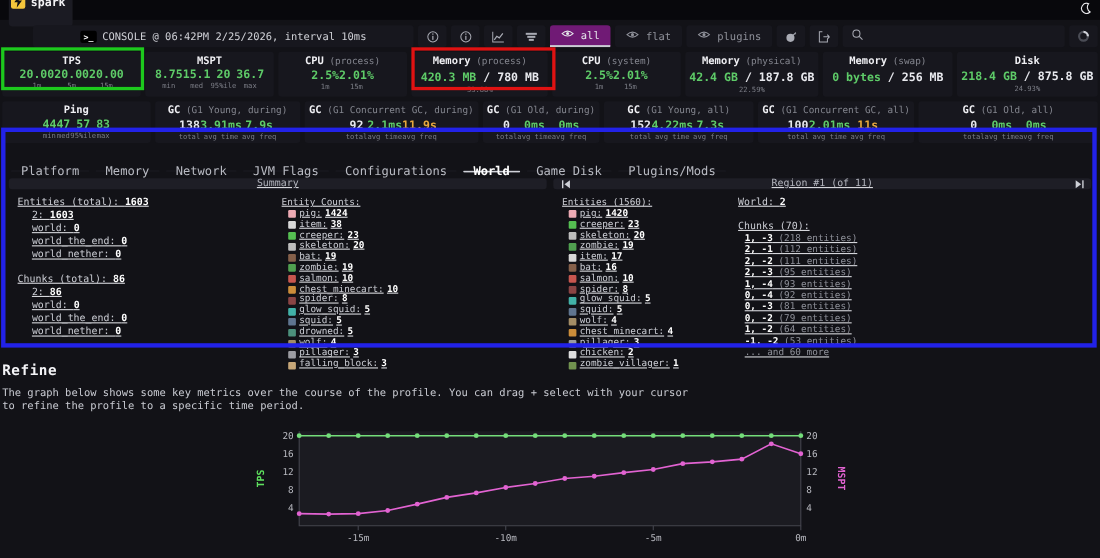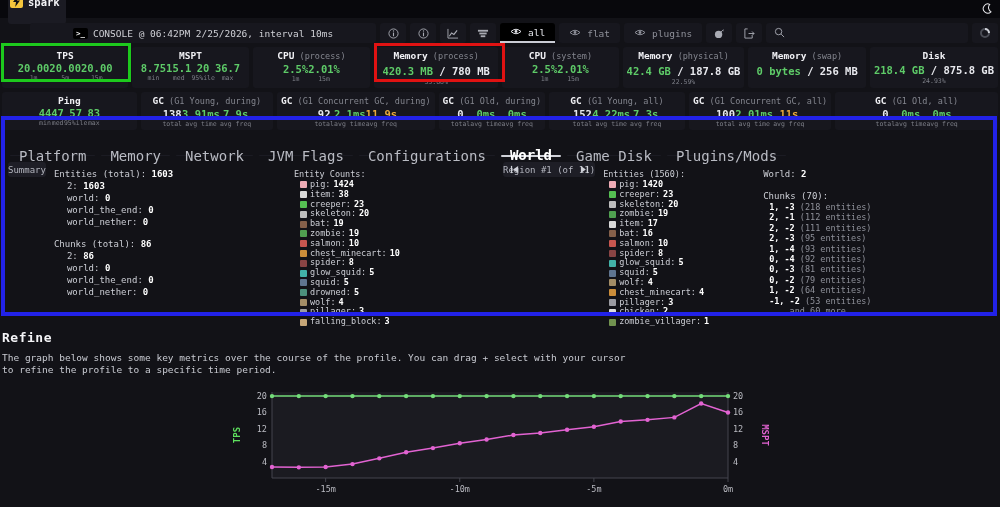--- a/index.html
+++ b/index.html
@@ -18,21 +18,21 @@
   .app-name { color:#f2f2f5; font-weight:bold; font-size:10.5px; }
   .topbar-spacer { flex:1; }
   .moon { color:#e8e8ec; }
 
   
   .console-row { display:flex; gap:4px; margin:5px 2px 0 30px; height:20px; align-items:stretch; }
   .console-title-seg { width:346px; display:flex; align-items:center; justify-content:center; gap:5px; font-size:9.5px; color:#cfd0d6; }
   .prompt-ic { background:#000; color:#fff; font-size:7.5px; padding:1px 3px; border-radius:2px; font-weight:bold; }
   .icon-btn { width:26px; display:flex; align-items:center; justify-content:center; color:#a9abb4; cursor:pointer; }
   .toggle-btn { display:flex; align-items:center; justify-content:center; gap:6px; padding:0 10px; color:#8f919a; font-size:9.5px; cursor:pointer; }
-  .toggle-btn.active { background:#000000; color:#e4e5ea; border-bottom:2px solid #caccd4; border-radius:3px 3px 0 0; }
+  .toggle-btn.active { background:#701a75; color:#e4e5ea; border-bottom:2px solid #caccd4; border-radius:3px 3px 0 0; }
   .search-seg { flex:1; display:flex; align-items:center; gap:6px; padding:0 8px; }
   .search-seg input { background:transparent; border:none; outline:none; color:#d6d7dc; font-family:inherit; font-size:9.5px; flex:1; }
 
   
   .stats-row { display:flex; gap:4px; margin:4px 2px 0 2px; }
   .widget { background:#17171e; border-radius:3px; padding:3px 4px 2px 4px; display:flex; flex-direction:column; }
   .w-title { text-align:center; font-size:9.5px; color:#f0f0f4; font-weight:bold; line-height:11px; white-space:nowrap; }
   .w-title .suffix { color:#84868f; font-weight:normal; font-size:8.5px; }
   .w-cells { display:flex; flex:1; justify-content:center; align-items:flex-start; margin-top:1px; }
   .w-cell { display:flex; flex-direction:column; align-items:center; }
@@ -40,26 +40,26 @@
   .w-lab { font-size:6.5px; color:#7c7e87; margin-top:0px; }
   .v-green { color:#5ecb68; }
   .v-white { color:#e8e9ee; }
   .v-orange { color:#e8a83c; }
   .usage-line { text-align:center; font-size:10.5px; font-weight:bold; color:#e8e9ee; margin-top:3px; white-space:nowrap; }
   .usage-line .used { color:#5ecb68; }
   .usage-pct { text-align:center; font-size:6.5px; color:#7c7e87; margin-top:1px; }
 
   
   .tabs-row { display:flex; gap:6px; margin:7px 2px 0 10px; height:19px; }
-  .tab { background:#1b1b23; border-radius:3px; padding:0 9px; display:flex; align-items:center; color:#b9bbc3; font-size:14px; cursor:pointer;margin-top:18px; }
+  .tab { background:#1b1b23; border-radius:3px; padding:0 9px; display:flex; align-items:center; color:#b9bbc3; font-size:11px; cursor:pointer;margin-top:18px; }
   .tab.active { background:#2a2a33; color:#ffffff; font-weight:bold; border-bottom:2px solid #cfd1d8; }
 
   
   .panels { display:flex; gap:6px; margin:6px 8px 0 8px; height:160px; }
-  .panel { flex:1; display:flex; flex-direction:row; }
+  .panel { flex:1; display:flex; flex-direction:column;text-decoration:underline; }
   .panel-header { background:#1e1e26; border-radius:3px; height:15px; display:flex; align-items:center; font-size:9px; color:#b4b6bf; position:relative; }
   .panel-header .ph-title { flex:1; text-align:center; }
   .ph-nav { position:absolute; top:0; bottom:0; width:18px; display:flex; align-items:center; justify-content:center; color:#cfd1d8; cursor:pointer; }
   .ph-nav.prev { left:2px; } .ph-nav.next { right:2px; }
   .panel-body { display:flex; flex:1; padding:6px 4px 0 8px; }
   .mid { font-size:9px; line-height:12px; color:#ccced5; }
   .mid b, .dense b { color:#ffffff; }
   .sec-gap { height:10px; }
   .indent { padding-left:13px; }
   .dense { font-size:8.5px; line-height:9.8px; color:#ccced5; }

